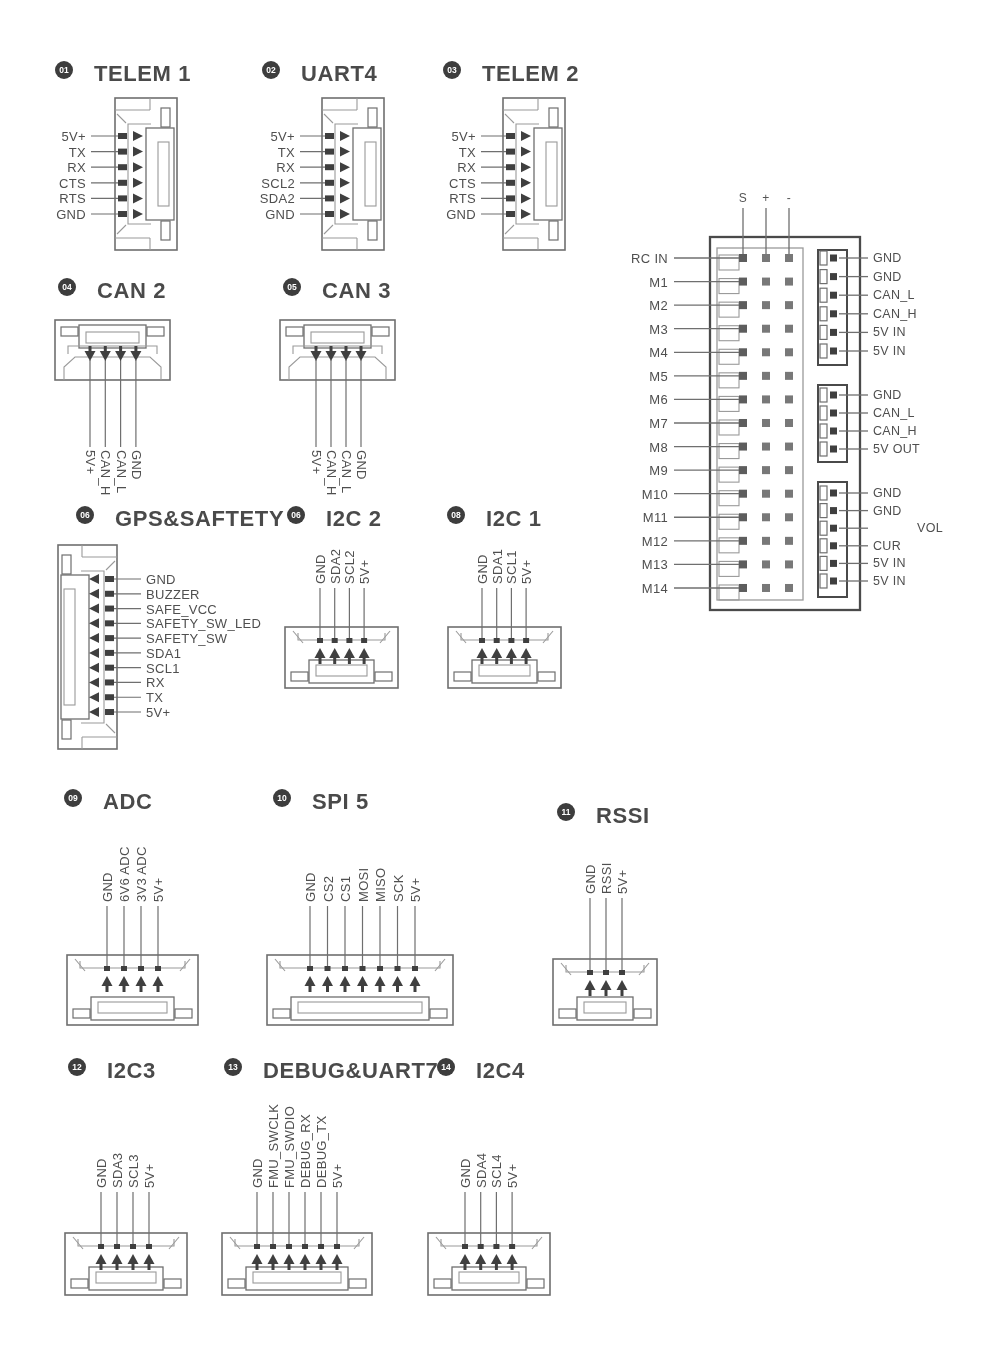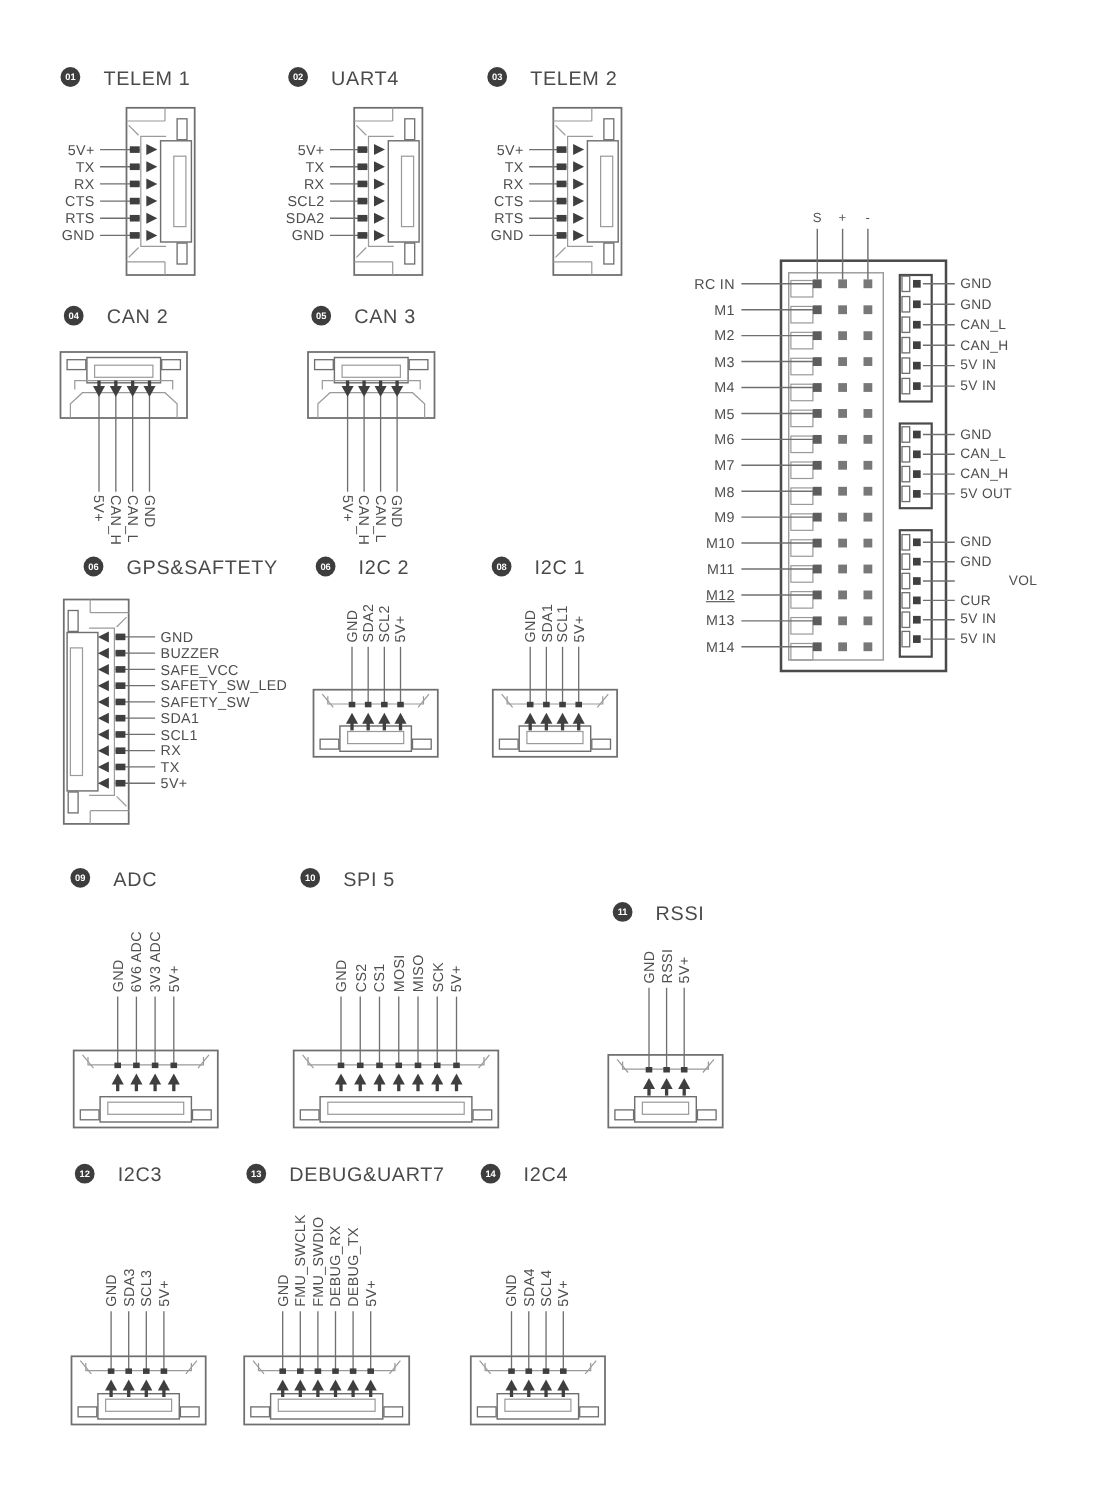--- a/index.html
+++ b/index.html
@@ -4,21 +4,21 @@
 <style>
   html,body{margin:0;padding:0;background:#ffffff;}
   #page{position:relative;width:1000px;height:1351px;background:#fff;overflow:hidden;
         font-family:"Liberation Sans","DejaVu Sans",sans-serif;}
   #art{position:absolute;left:0;top:0;z-index:1;}
   #labels{position:absolute;left:0;top:0;width:1000px;height:1351px;z-index:2;}
   .hdr{position:absolute;display:flex;align-items:flex-start;z-index:3;}
   .badge{width:18px;height:18px;border-radius:50%;background:#3d3d3d;color:#fff;
          font-size:8.5px;font-weight:bold;display:flex;align-items:center;justify-content:center;
          letter-spacing:0;flex:0 0 auto;}
-  .title{margin-left:21px;font-size:18px;font-weight:400;color:#4a4a4a;letter-spacing:.6px;white-space:nowrap;}
+  .title{margin-left:21px;font-size:22px;font-weight:700;color:#4a4a4a;letter-spacing:.6px;white-space:nowrap;}
   .pl{position:absolute;font-size:13px;color:#4f4f4f;letter-spacing:.3px;white-space:nowrap;line-height:1;}
   .pl.r{transform:translate(-100%,-50%);}
   .pl.l{transform:translateY(-50%);}
   .pl.vd{transform-origin:0 0;transform:rotate(90deg) translateY(-50%);}
   .pl.vu{transform-origin:0 0;transform:rotate(-90deg) translateY(-50%);}
   .pl.sm{font-size:12.5px;}
   .pl.tc{transform:translate(-50%,-100%);font-size:12px;color:#555;}
 </style>
 </head>
 <body>
@@ -616,21 +616,21 @@
       <div class="pl r" style="left: 668px; top: 305.14px;">M2</div>
       <div class="pl r" style="left: 668px; top: 328.71px;">M3</div>
       <div class="pl r" style="left: 668px; top: 352.28px;">M4</div>
       <div class="pl r" style="left: 668px; top: 375.85px;">M5</div>
       <div class="pl r" style="left: 668px; top: 399.42px;">M6</div>
       <div class="pl r" style="left: 668px; top: 422.99px;">M7</div>
       <div class="pl r" style="left: 668px; top: 446.56px;">M8</div>
       <div class="pl r" style="left: 668px; top: 470.13px;">M9</div>
       <div class="pl r" style="left: 668px; top: 493.7px;">M10</div>
       <div class="pl r" style="left: 668px; top: 517.27px;">M11</div>
-      <div class="pl r" style="left: 668px; top: 540.84px; text-decoration: underline;">M12</div>
+      <div class="pl r" style="left: 668px; top: 540.84px;">M12</div>
       <div class="pl r" style="left: 668px; top: 564.41px;">M13</div>
       <div class="pl r" style="left: 668px; top: 587.98px;">M14</div>
       <div class="pl l sm" style="left: 873px; top: 258px;">GND</div>
       <div class="pl l sm" style="left: 873px; top: 276.6px;">GND</div>
       <div class="pl l sm" style="left: 873px; top: 295.2px;">CAN_L</div>
       <div class="pl l sm" style="left: 873px; top: 313.8px;">CAN_H</div>
       <div class="pl l sm" style="left: 873px; top: 332.4px;">5V IN</div>
       <div class="pl l sm" style="left: 873px; top: 351px;">5V IN</div>
       <div class="pl l sm" style="left: 873px; top: 395px;">GND</div>
       <div class="pl l sm" style="left: 873px; top: 413px;">CAN_L</div>
@@ -677,21 +677,21 @@
     <span class="title">I2C 1</span>
   </div>
   <div class="hdr" style="left:64px;top:789px">
     <span class="badge">09</span>
     <span class="title">ADC</span>
   </div>
   <div class="hdr" style="left:273px;top:789px">
     <span class="badge">10</span>
     <span class="title">SPI 5</span>
   </div>
-  <div class="hdr" style="left:557px;top:820px">
+  <div class="hdr" style="left:557px;top:803px">
     <span class="badge">11</span>
     <span class="title">RSSI</span>
   </div>
   <div class="hdr" style="left:68px;top:1058px">
     <span class="badge">12</span>
     <span class="title">I2C3</span>
   </div>
   <div class="hdr" style="left:224px;top:1058px">
     <span class="badge">13</span>
     <span class="title">DEBUG&amp;UART7</span>

